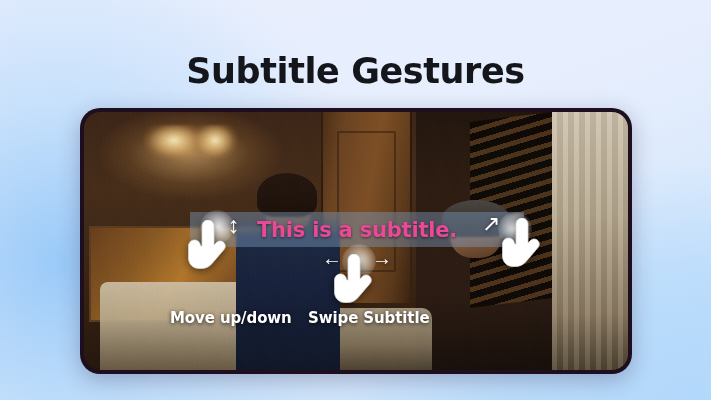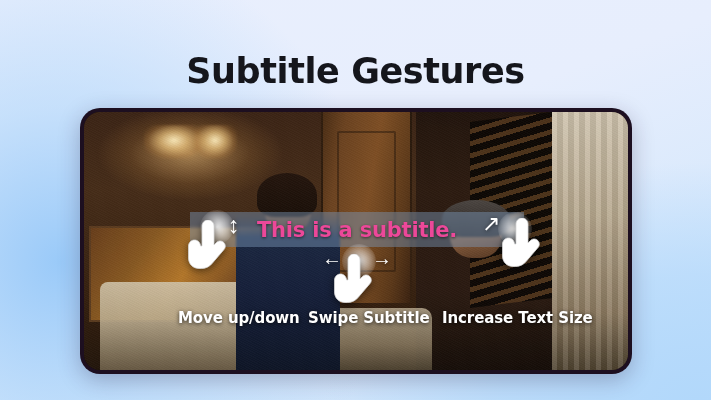--- a/index.html
+++ b/index.html
@@ -266,21 +266,21 @@
   .caption {
     position: absolute;
     color: #ffffff;
     font-size: 15px;
     font-weight: 700;
     letter-spacing: -0.1px;
     white-space: nowrap;
     text-shadow: 0 1px 4px rgba(0,0,0,0.75);
     font-family: "DejaVu Sans", "Liberation Sans", sans-serif;
   }
-  .cap-1 { left: 86px;  top: 197px; margin-left: 8px; }
+  .cap-1 { left: 86px;  top: 197px; }
   .cap-2 { left: 224px; top: 197px; text-align: right; }
   .cap-3 { left: 358px; top: 197px; }
 </style>
 </head>
 <body>
 
 <div class="page">
 
   <h1 class="page-title">Subtitle Gestures</h1>
 
@@ -326,18 +326,17 @@
       <div class="tap-glow tap-b"></div>
       <span class="glyph arrow-diagonal" style="font-size:22px;line-height:22px;">↗</span>
       <div class="hand hand-right">
         <svg viewBox="0 0 46 58" xmlns="http://www.w3.org/2000/svg">
           <path d="M14 6 C14 2.7 16.7 0 20 0 C23.3 0 26 2.7 26 6 L26 25 L28.5 22.5 C30.5 20.5 33.8 20.5 35.8 22.5 C37.8 24.5 37.8 27.8 35.8 29.8 L24.5 43 C22 46.5 18 48.5 13.6 48.5 L11 48.5 C5 48.5 0.5 44 0.5 38 L0.5 26 C0.5 22.7 3.2 20 6.5 20 C9.8 20 12.5 22.7 12.5 26 L14 26 Z" fill="#ffffff" stroke="#d8d8d8" stroke-width="0.8"></path>
         </svg>
       </div>
 
       <span class="caption cap-1">Move up/down</span>
       <span class="caption cap-2">Swipe Subtitle</span>
-      <span class="caption cap-3">Increase Text Size</span>
 
     </div>
   </div>
 
 </div>
 
 </body></html>

